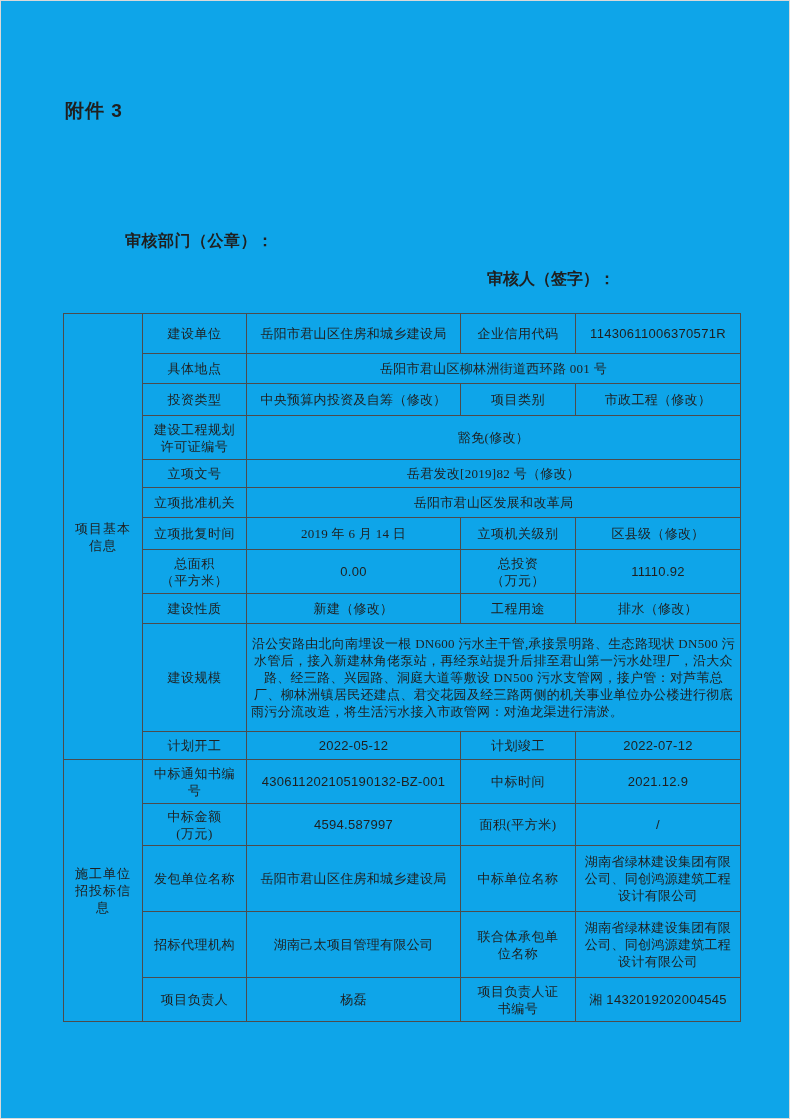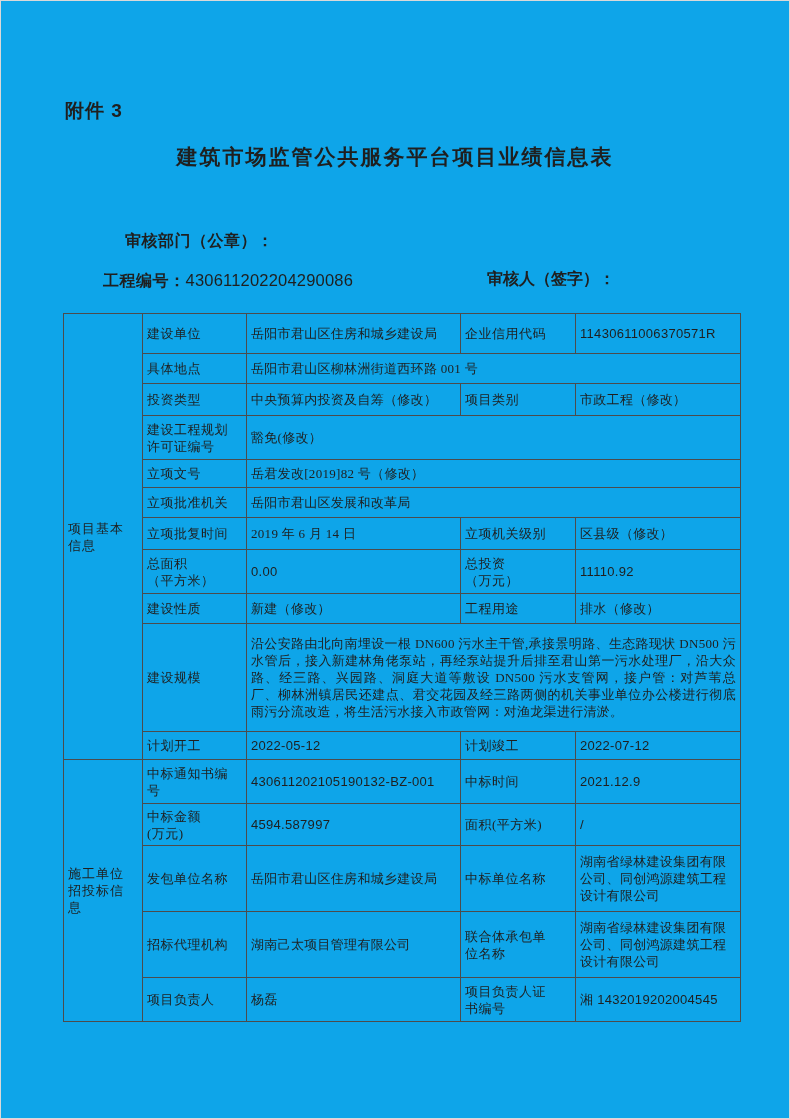--- a/index.html
+++ b/index.html
@@ -50,20 +50,21 @@
   table.info {
     position: absolute;
     left: 63px;
     top: 313px;
     width: 677px;
     border-collapse: collapse;
     table-layout: fixed;
   }
   table.info td {
     border: 1px solid #4c4c4c;
+    text-align: center;
     vertical-align: middle;
     font-size: 13px;
     line-height: 17px;
     white-space: pre-line;
     padding: 2px 4px;
     overflow: hidden;
     margin-left: 40px;
   }
   td.sec {
     width: 79px;
@@ -85,24 +86,22 @@
     white-space: normal;
   }
   td.wrap-val { padding: 2px 13px; line-height: 20px; }
 </style>
 </head>
 <body>
 
 <div class="page">
 
   <div class="attachment">附件 3</div>
-  <div class="title">建筑市场监管公共服务平台项目业绩信息表</div>
 
   <div class="meta-line meta-review-dept">审核部门（公章）：</div>
-  <div class="meta-line meta-code-line"><span>工程编号：</span><span class="num">430611202204290086</span></div>
   <div class="meta-reviewer">审核人（签字）：</div>
 
   <table class="info">
     <colgroup>
       <col style="width:79px">
         <col style="width:104px">
         <col style="width:214px">
         <col style="width:115px">
         <col style="width:165px">
     </colgroup>

